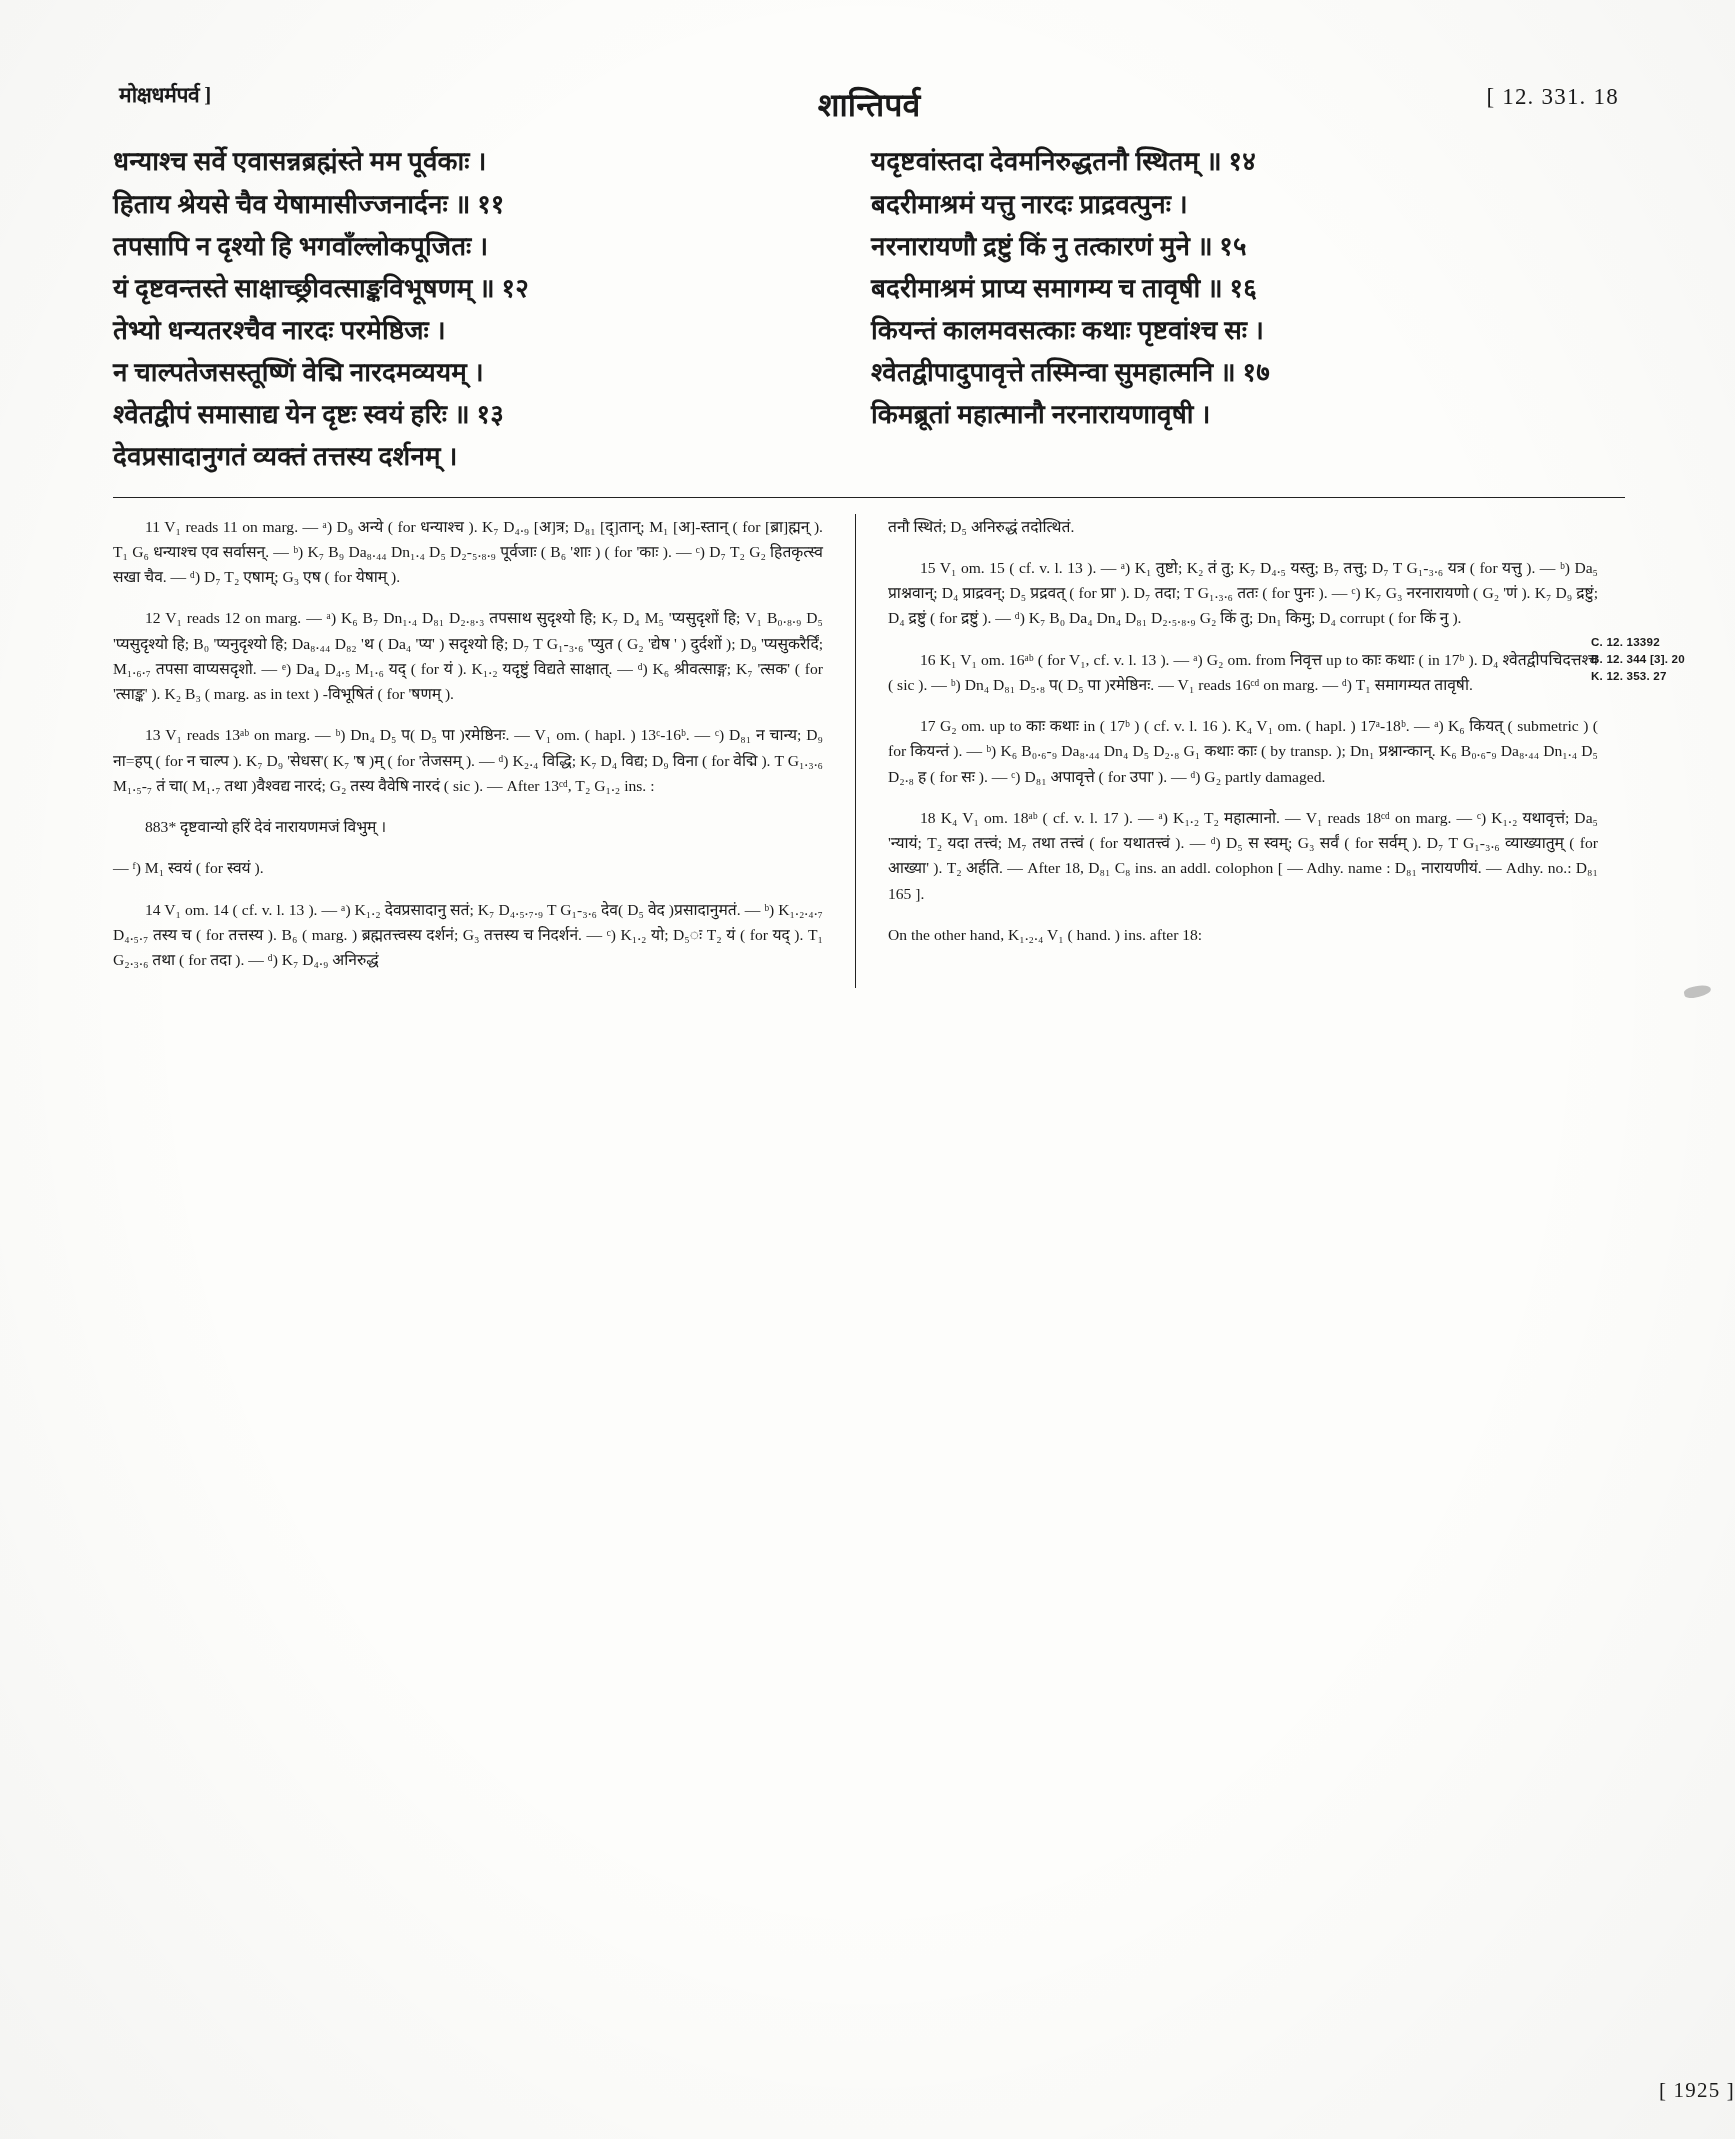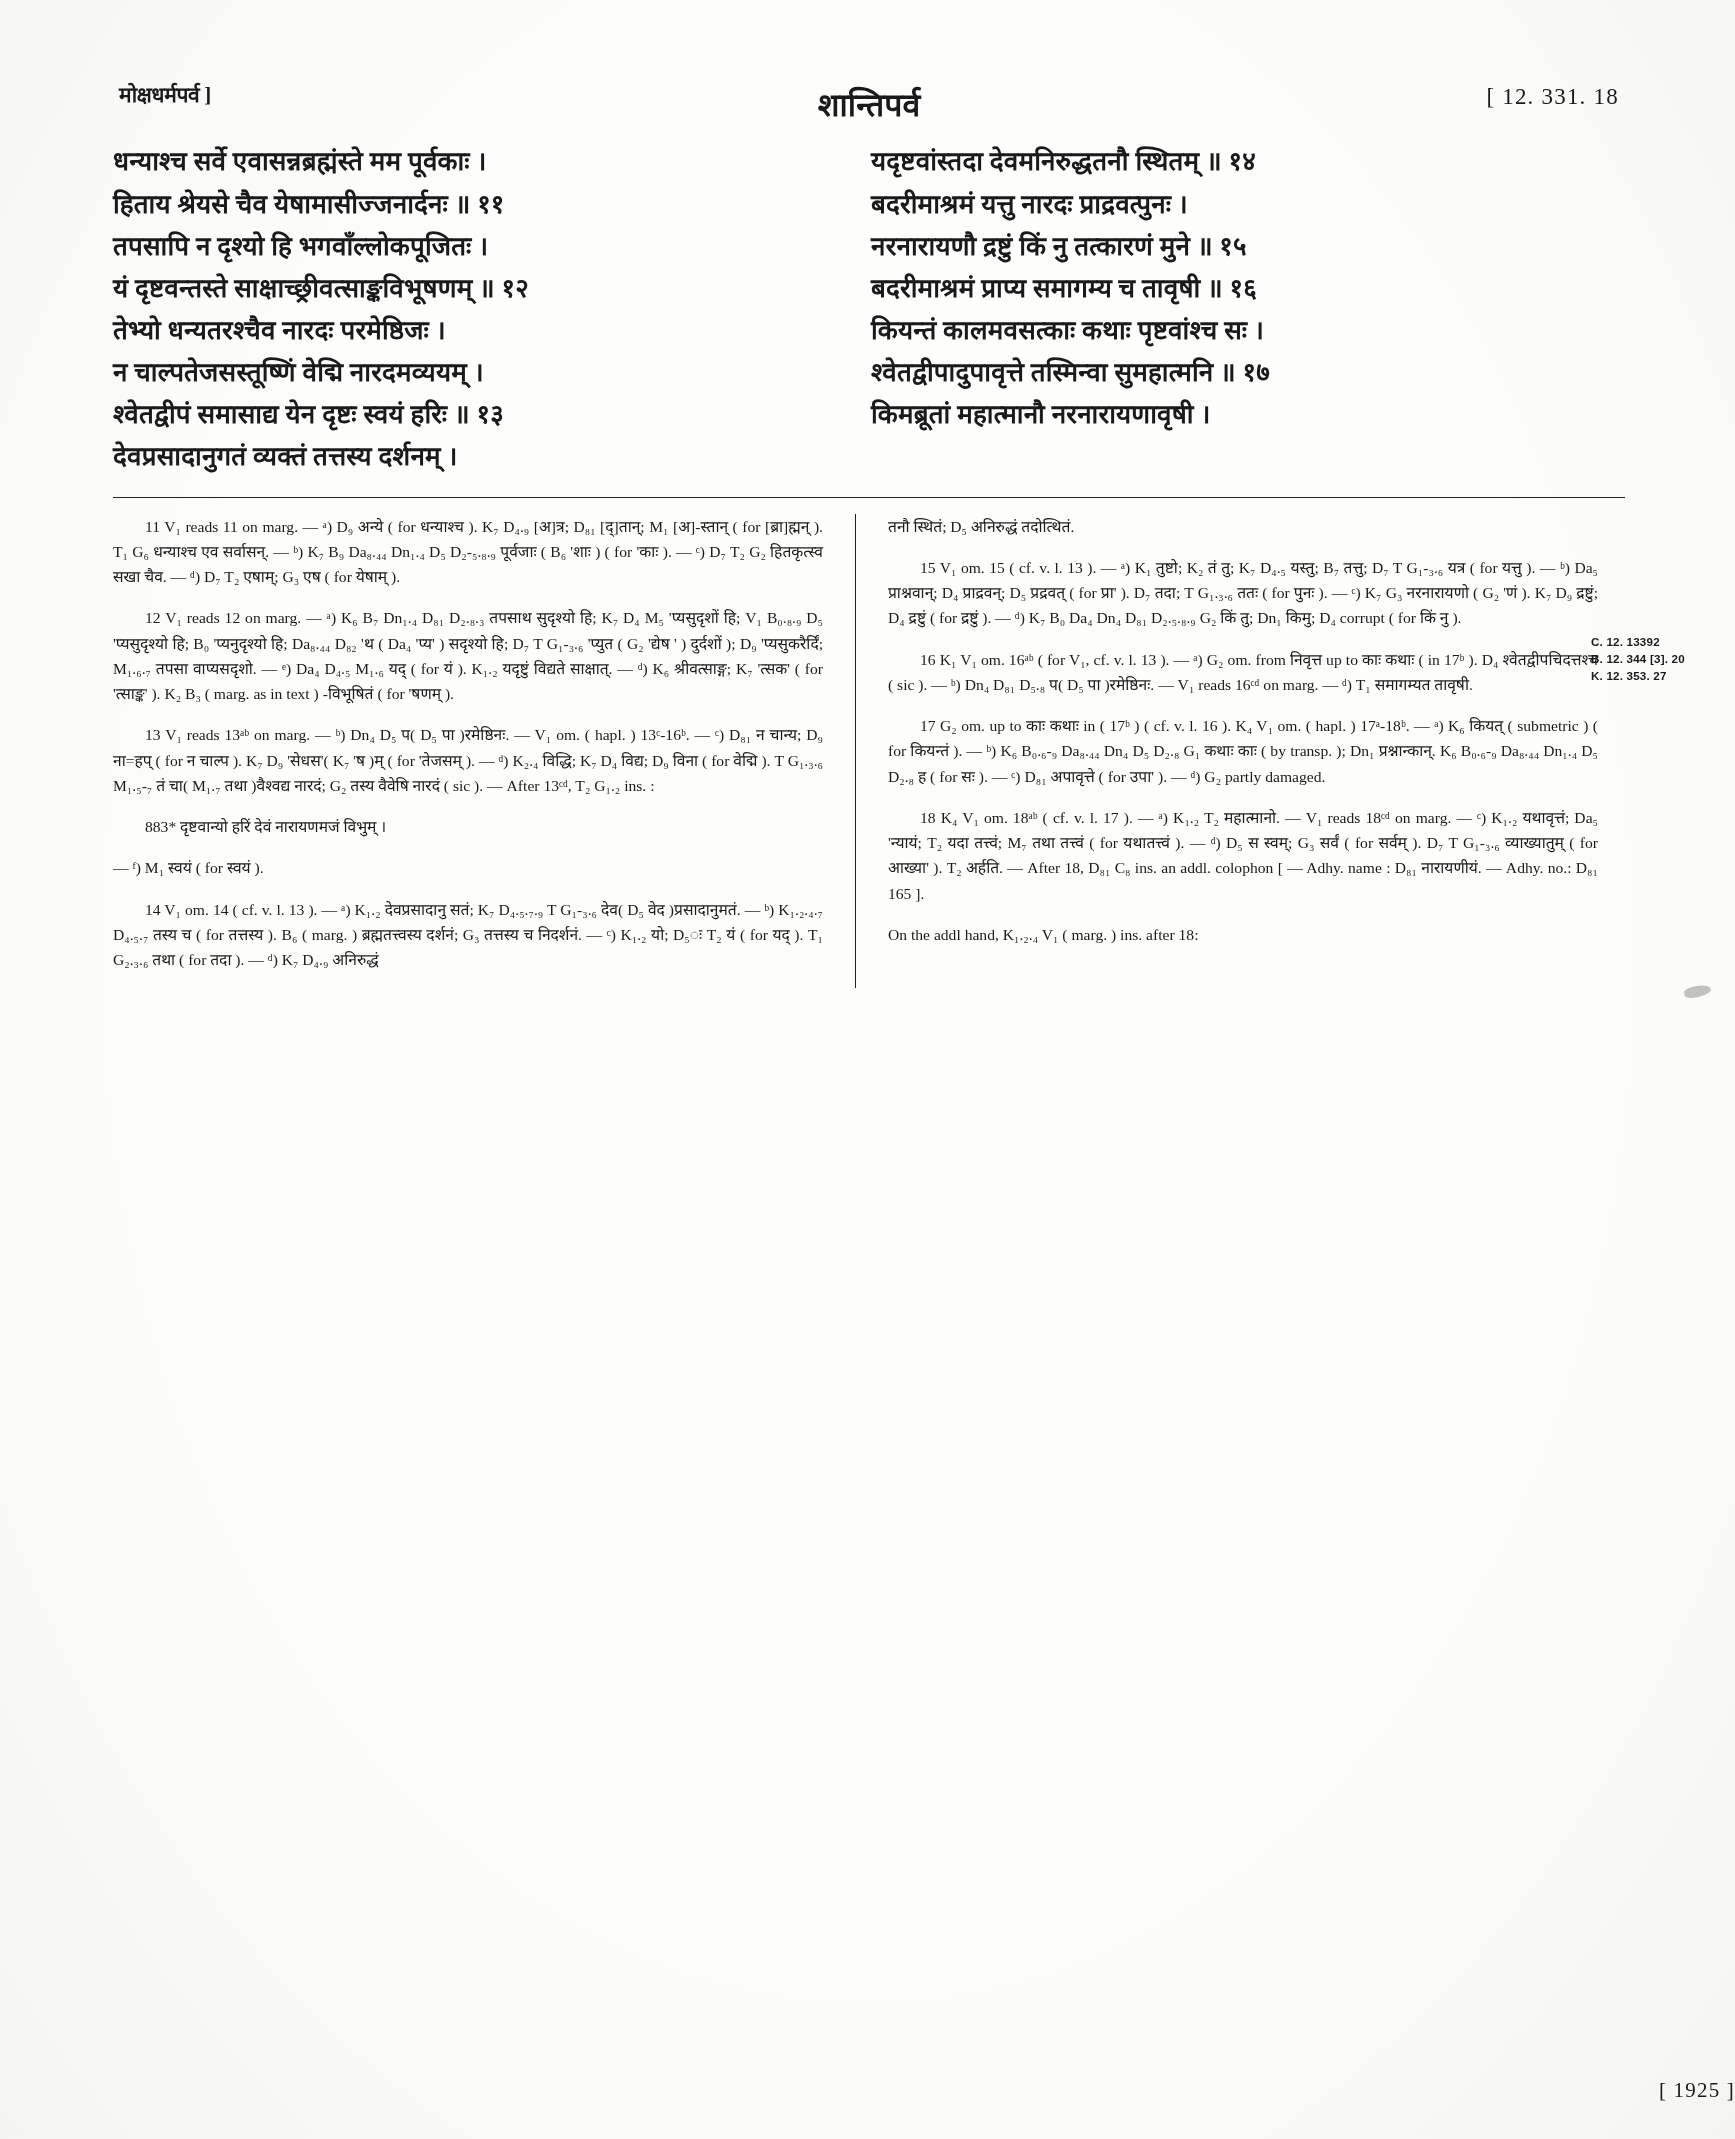--- a/index.html
+++ b/index.html
@@ -208,21 +208,21 @@
         <p class="app-para">883*  दृष्टवान्यो हरिं देवं नारायणमजं विभुम् ।</p>
         <p class="app-para noindent">— ᶠ) M₁ स्वयं ( for स्वयं ).</p>
         <p class="app-para">14  V₁ om. 14 ( cf. v. l. 13 ).  — ᵃ) K₁.₂ देवप्रसादानु सतं; K₇ D₄.₅.₇.₉ T G₁-₃.₆ देव( D₅ वेद )प्रसादानुमतं. — ᵇ) K₁.₂.₄.₇ D₄.₅.₇ तस्य च ( for तत्तस्य ). B₆ ( marg. ) ब्रह्मतत्त्वस्य दर्शनं; G₃ तत्तस्य च निदर्शनं. — ᶜ) K₁.₂ यो; D₅ः T₂ यं ( for यद् ). T₁ G₂.₃.₆ तथा ( for तदा ). — ᵈ) K₇ D₄.₉ अनिरुद्धं</p>
       </div>
       <div class="app-col right">
         <p class="app-para noindent">तनौ स्थितं;  D₅ अनिरुद्धं तदोत्थितं.</p>
         <p class="app-para">15  V₁ om. 15 ( cf. v. l. 13 ).  — ᵃ) K₁ तुष्टो; K₂ तं तु; K₇ D₄.₅ यस्तु; B₇ तत्तु; D₇ T G₁-₃.₆ यत्र ( for यत्तु ). — ᵇ) Da₅ प्राश्नवान्; D₄ प्राद्रवन्; D₅ प्रद्रवत् ( for प्रा' ). D₇ तदा; T G₁.₃.₆ ततः ( for पुनः ). — ᶜ) K₇ G₃ नरनारायणो ( G₂ 'णं ). K₇ D₉ द्रष्टुं; D₄ द्रष्टुं ( for द्रष्टुं ). — ᵈ) K₇ B₀ Da₄ Dn₄ D₈₁ D₂.₅.₈.₉ G₂ किं तु; Dn₁ किमु; D₄ corrupt ( for किं नु ).</p>
         <p class="app-para">16  K₁ V₁ om. 16ᵃᵇ ( for V₁, cf. v. l. 13 ). — ᵃ) G₂ om. from निवृत्त up to काः कथाः ( in 17ᵇ ).  D₄ श्वेतद्वीपचिदत्तश्च ( sic ). — ᵇ) Dn₄ D₈₁ D₅.₈ प( D₅ पा )रमेष्ठिनः. — V₁ reads 16ᶜᵈ on marg. — ᵈ) T₁ समागम्यत तावृषी.</p>
         <p class="app-para">17  G₂ om. up to काः कथाः in ( 17ᵇ ) ( cf. v. l. 16 ). K₄ V₁ om. ( hapl. ) 17ᵃ-18ᵇ. — ᵃ) K₆ कियत् ( submetric ) ( for कियन्तं ). — ᵇ) K₆ B₀.₆-₉ Da₈.₄₄ Dn₄ D₅ D₂.₈ G₁ कथाः काः ( by transp. ); Dn₁ प्रश्नान्कान्.  K₆ B₀.₆-₉ Da₈.₄₄ Dn₁.₄ D₅ D₂.₈ ह ( for सः ). — ᶜ) D₈₁ अपावृत्ते ( for उपा' ). — ᵈ) G₂ partly damaged.</p>
         <p class="app-para">18  K₄ V₁ om. 18ᵃᵇ ( cf. v. l. 17 ).  — ᵃ) K₁.₂ T₂ महात्मानो.  — V₁ reads 18ᶜᵈ on marg.  — ᶜ) K₁.₂ यथावृत्तं; Da₅ 'न्यायं; T₂ यदा तत्त्वं; M₇ तथा तत्त्वं ( for यथातत्त्वं ). — ᵈ) D₅ स स्वम्; G₃ सर्वं ( for सर्वम् ). D₇ T G₁-₃.₆ व्याख्यातुम् ( for आख्या' ). T₂ अर्हति. — After 18, D₈₁ C₈ ins. an addl. colophon [ — Adhy. name : D₈₁ नारायणीयं.  — Adhy. no.: D₈₁ 165 ].</p>
-        <p class="app-para noindent">On the addl hand, K₁.₂.₄ V₁ ( marg. ) ins. after 18:</p>
+        <p class="app-para noindent">On the other hand, K₁.₂.₄ V₁ ( hand. ) ins. after 18:</p>
       </div>
     </div>
 
   </div>
 
   <div class="footer">
     <span class="pg">[ 1925 ]</span>
   </div>
 </div>
 

